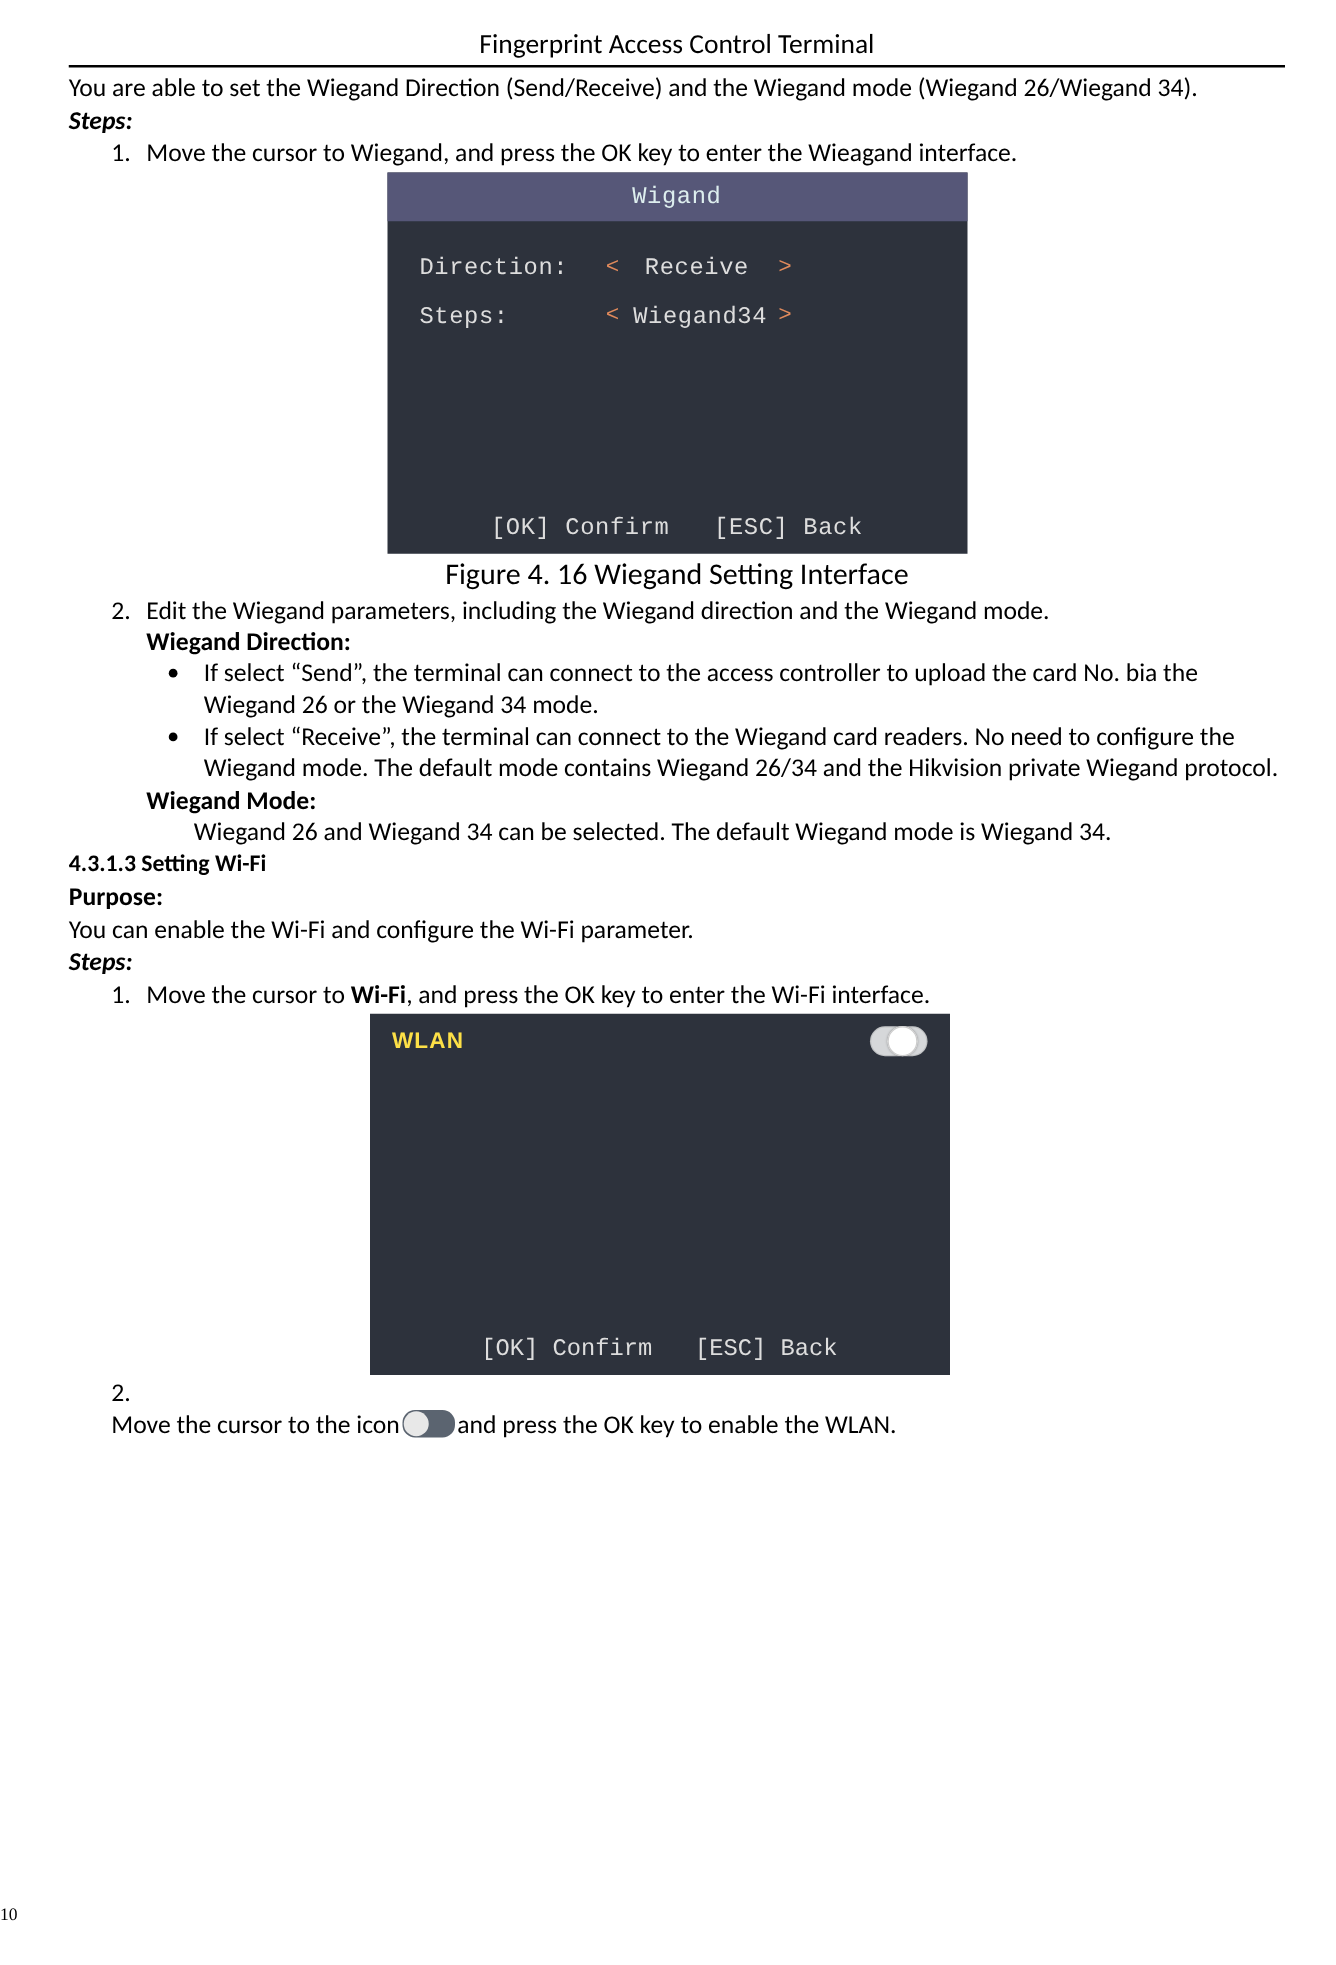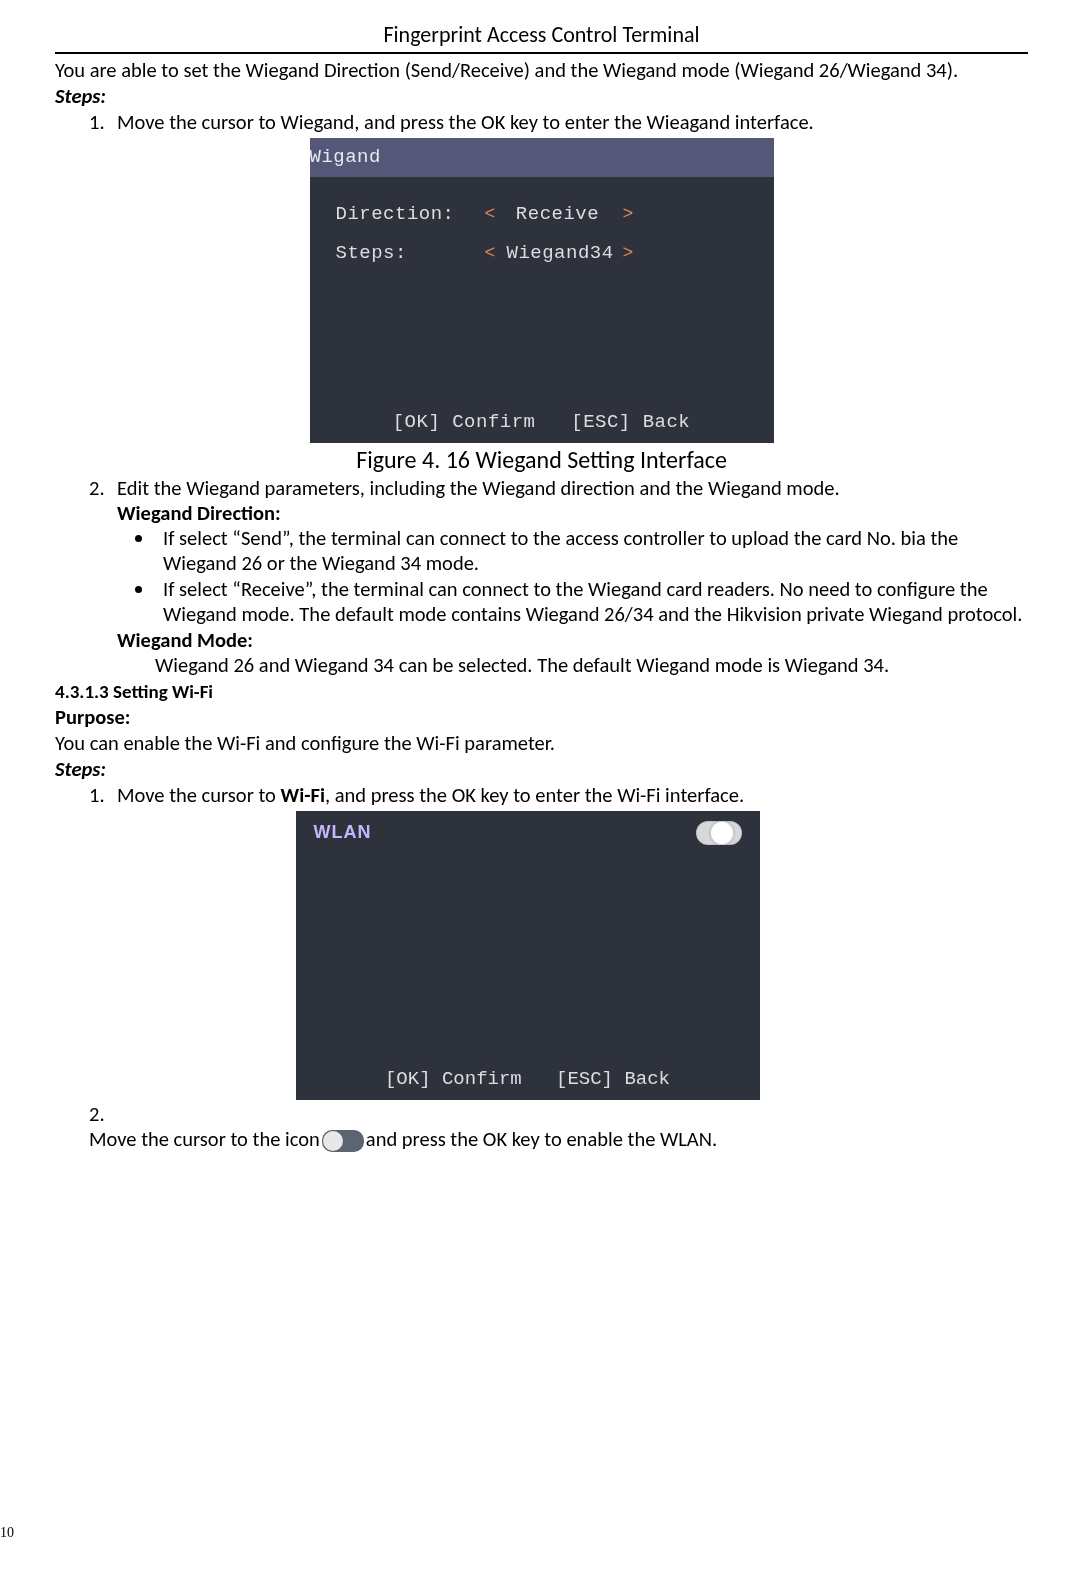--- a/index.html
+++ b/index.html
@@ -62,21 +62,21 @@
       margin: 2px auto 0 auto;
       background: #2d323c;
       color: #fff;
       font-family: "Courier New", monospace;
       font-size: 19px;
       text-align: left;
       letter-spacing: 0.5px;
     }
     .dev-title {
       background: #565778;
-      text-align: left;
+      text-align: center;
       padding: 8px 0;
       color: #dee;
     }
     .dev-body {
       padding: 18px 0 14px 0;
       height: 225px;
     }
     .dev-row {
       display: flex;
       align-items: center;
@@ -109,21 +109,21 @@
     .wlan-row {
       display: flex;
       align-items: center;
       justify-content: space-between;
       padding: 10px 18px 6px 18px;
     }
     .wlan-row .wlan-label {
       font-family: Arial, sans-serif;
       font-weight: bold;
       letter-spacing: 1px;
-      color: #c4b5fd;
+      color: #fde047;
       font-size: 18px;
     }
     .wlan-body {
       height: 208px;
     }
     .toggle {
       width: 46px;
       height: 24px;
       border-radius: 12px;
       background: #d6d8da;
@@ -178,21 +178,21 @@
 
     .pagefoot {
       position: absolute;
       bottom: 31px;
       left: 0; right: 0;
       text-align: left;
       font-family: "Times New Roman", Times, serif;
       font-size: 14px;
     }
 
-    .step2-line { display: flex; align-items: flex-end; flex-wrap: wrap; gap: 0; }
+    .step2-line { display: flex; align-items: center; flex-wrap: wrap; gap: 0; }
   </style>
 </head>
 <body>
 
 <div class="page-wrap">
 
   <div class="header-title">Fingerprint Access Control Terminal</div>
   <hr class="hr-top">
 
   <p class="para">You are able to set the Wiegand Direction (Send/Receive) and the Wiegand mode (Wiegand 26/Wiegand 34).</p>

